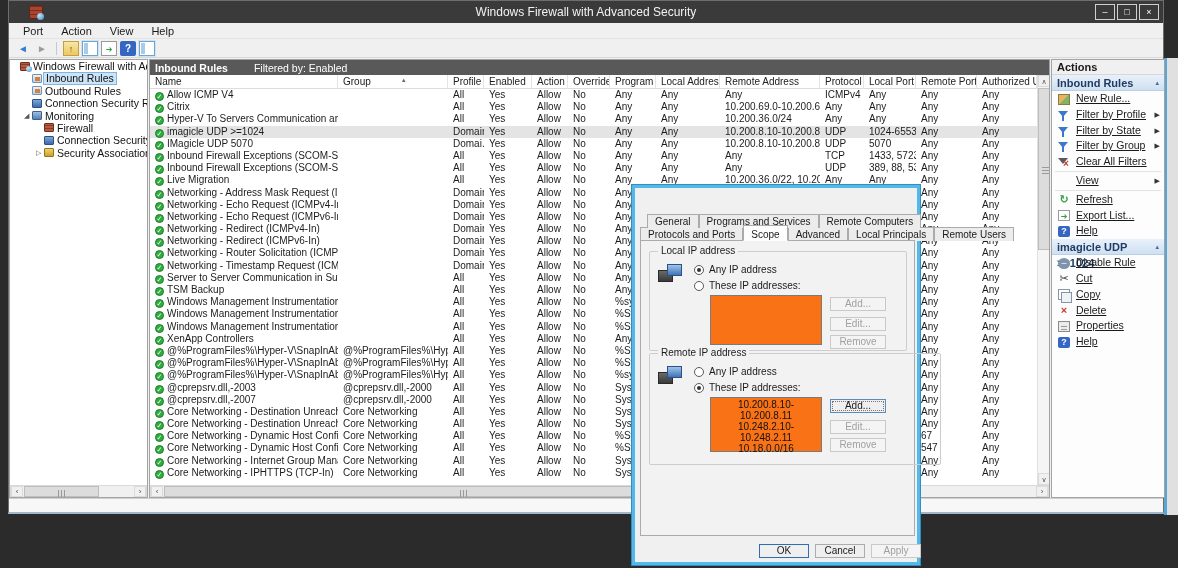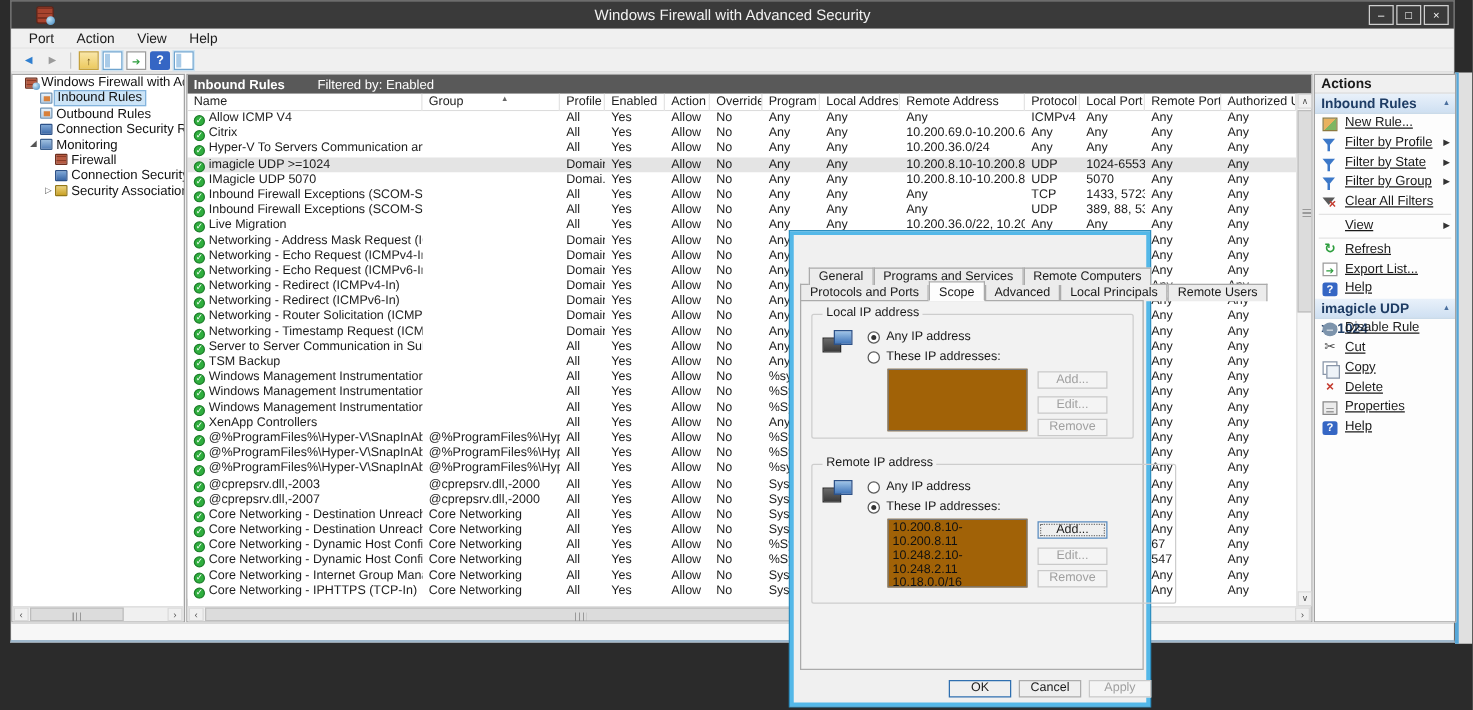--- a/index.html
+++ b/index.html
@@ -105,28 +105,28 @@
   #dlg-close{right:2px;top:0px;width:20px;height:16px;background:#bc4a41;border:1px solid #8f352e;color:#fff;font-size:10px;font-weight:bold;line-height:14px;text-align:center;}
   .tabrow{position:absolute;display:flex;}
   #tabs1{left:12px;top:26px;}
   #tabs2{left:5px;top:39px;}
   .tab{height:14px;line-height:14px;font-size:10px;color:#1a1a1a;background:#ececec;border:1px solid #ababab;border-bottom:none;padding:0 7px;text-align:center;white-space:nowrap;}
   .tab.active{background:#fdfdfd;height:16px;position:relative;top:-2px;line-height:17px;z-index:5;border-bottom:1px solid #fdfdfd;}
   #tabpage{left:5px;top:52px;width:275px;height:296px;background:#f2f2f2;border:1px solid #ababab;}
   .groupbox{position:absolute;border:1px solid #cdcdcd;border-radius:2px;}
   .gb-legend{position:absolute;top:-7px;left:8px;background:#f2f2f2;font-size:10px;color:#1a1a1a;padding:0 3px;}
   #gb-local{left:8px;top:10px;width:258px;height:100px;}
-  #gb-remote{left:8px;top:130px;width:292px;height:112px;}
+  #gb-remote{left:8px;top:112px;width:292px;height:112px;}
   .netic{position:absolute;width:26px;height:20px;}
   .netic::before{content:"";position:absolute;left:0;top:6px;width:13px;height:10px;background:linear-gradient(#6a6a6a,#3a3a3a);border:1px solid #2a2a2a;}
   .netic::after{content:"";position:absolute;left:9px;top:0px;width:13px;height:10px;background:linear-gradient(#9fc4e8,#3f74b8);border:1px solid #2c5188;}
   .radio{position:absolute;display:flex;align-items:center;gap:5px;font-size:10px;color:#1a1a1a;}
   .rdot{width:10px;height:10px;border-radius:50%;border:1px solid #5a5a5a;background:#fff;position:relative;}
   .radio.checked .rdot::after{content:"";position:absolute;left:2px;top:2px;width:4px;height:4px;border-radius:50%;background:#333;}
-  .listbox{position:absolute;background:#a16207;border:1px solid #7a7a7a;font-size:10px;color:#111;padding:1px 3px;line-height:11px;}
+  .listbox{position:absolute;background:#f97316;border:1px solid #7a7a7a;font-size:10px;color:#111;padding:1px 3px;line-height:11px;text-align:center;}
   .dbtn{position:absolute;width:56px;height:14px;background:#efefef;border:1px solid #acacac;font-size:10px;line-height:12px;text-align:center;color:#1a1a1a;}
   .dbtn.disabled{color:#a0a0a0;border-color:#c9c9c9;background:#f4f4f4;}
   .dbtn.focused{border:1px solid #5a8cc0;outline:1px dotted #777;outline-offset:-3px;}
   .dbtn.default{border:1px solid #2f6fb0;}
 </style>
 </head>
 <body>
 
 <div id="screen">
 

